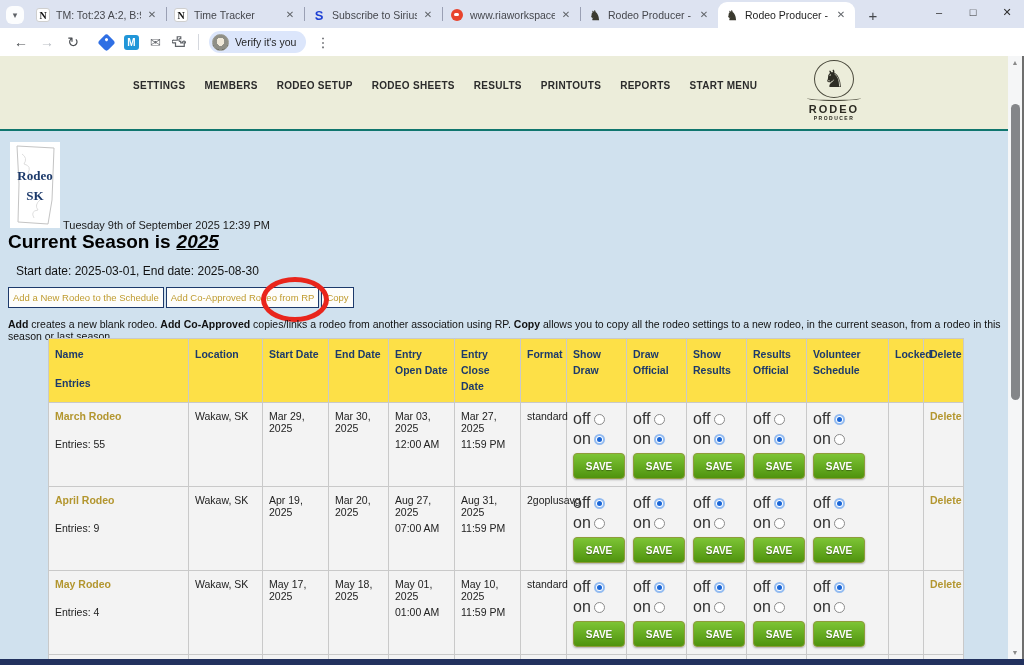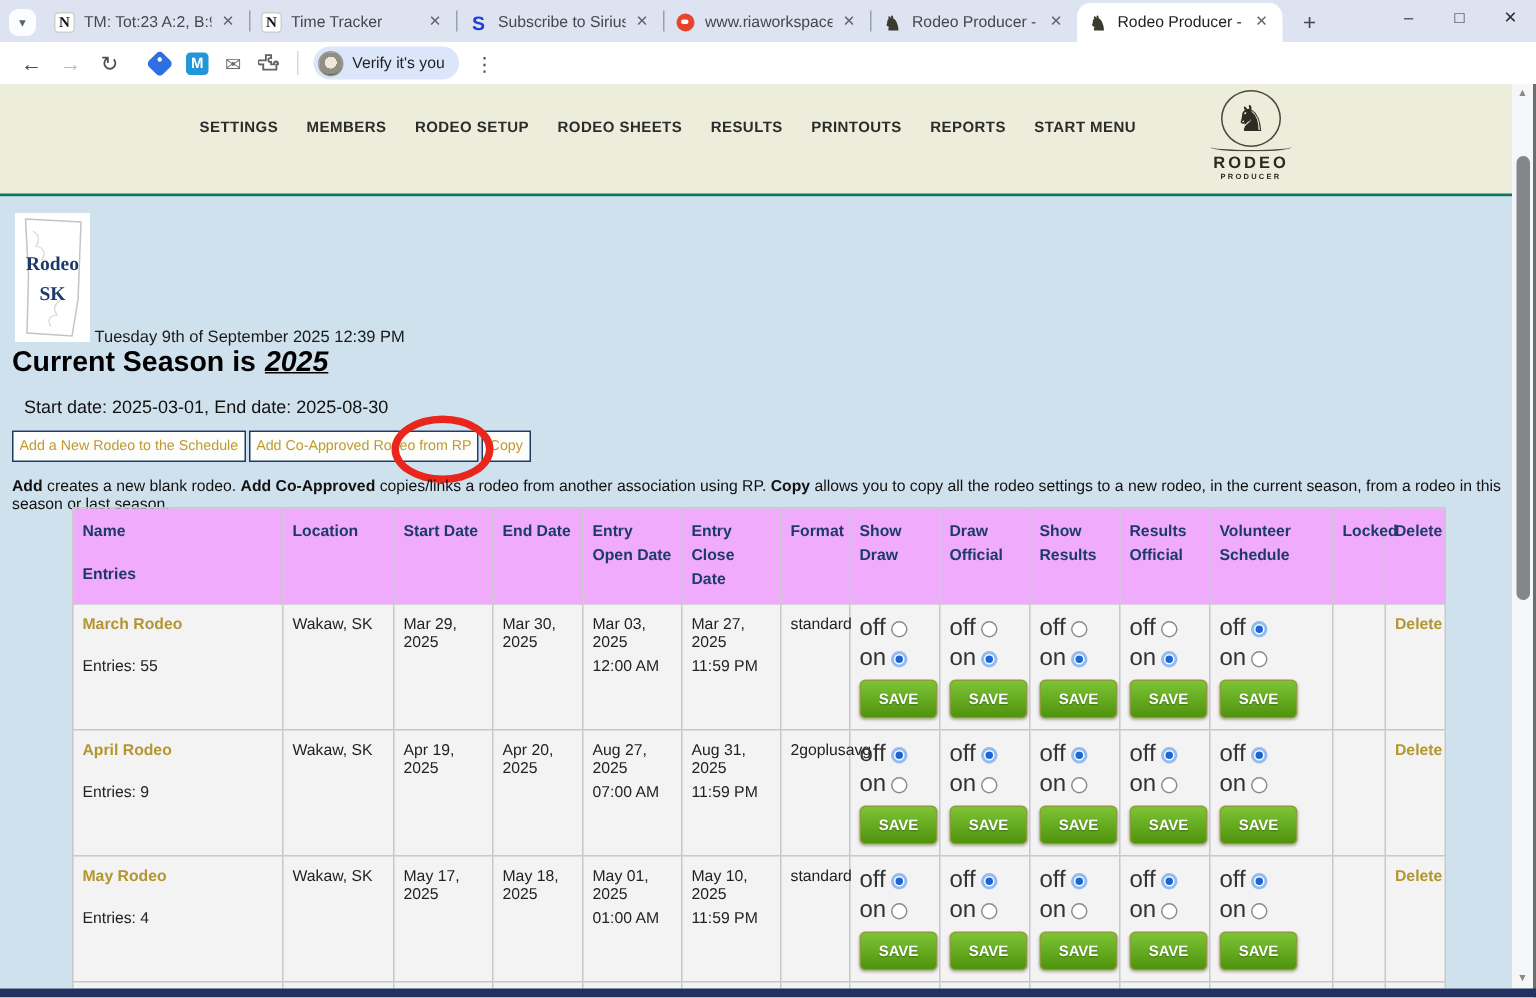--- a/index.html
+++ b/index.html
@@ -81,21 +81,21 @@
   .btn-row { position:absolute; left:8px; top:156px; display:flex; gap:2px; }
   .pbtn { background:#fdfdfb; border:1px solid #1d3a6b; color:#bf9b2f; font-weight:400; font-size:9.5px;
           padding:4px 4px; white-space:nowrap; cursor:default; }
   .red-oval { position:absolute; left:261px; top:146px; width:68px; height:45px; border:5px solid #e9251c;
               border-radius:50%; pointer-events:none; }
   .desc { position:absolute; left:8px; top:187px; font-size:10.5px; color:#111; width:1000px; }
   .desc b { font-weight:700;margin-top:44px; }
 
   .tablewrap { position:absolute; left:48px; top:207px; width:915px; }
   table { border-collapse:collapse; table-layout:fixed; width:915px; }
-  th { background:#f0abfc; color:#1d3a6b; text-align:left; font-size:10.5px; font-weight:700; padding:8px 6px;
+  th { background:#fde047; color:#1d3a6b; text-align:left; font-size:10.5px; font-weight:700; padding:8px 6px;
        border:1px solid #c9c9c9; vertical-align:top; height:52px; line-height:1.5; }
   td { background:#f3f3f3; border:1px solid #c9c9c9; vertical-align:top; padding:7px 6px; font-size:10.5px;
        color:#222; height:82px; }
   .h-entries { margin-top:13px; }
   .link { color:#b3962f; font-weight:700; text-decoration:none; cursor:pointer; }
   .entries { margin-top:16px; }
   .t2 { display:block; margin-top:4px; }
   .radio-row { display:flex; align-items:center; gap:3px; margin-bottom:2px; font-size:16px; color:#333; }
   .rc { width:11px; height:11px; border:1px solid #8b8b8b; border-radius:50%; background:#fff; position:relative; flex:none; }
   .rc.checked { border:2px solid #93bbf0; }
@@ -364,21 +364,21 @@
               </div>
               <button class="savebtn">SAVE</button>
             </td>
             <td></td>
             <td><a class="link">Delete</a></td>
           </tr>
           <tr>
             <td><a class="link">April Rodeo</a><div class="entries">Entries: 9</div></td>
             <td>Wakaw, SK</td>
             <td>Apr 19, 2025</td>
-            <td>Apr 20, 2025</td>
+            <td>Mar 20, 2025</td>
             <td><span>Aug 27, 2025</span><span class="t2">07:00 AM</span></td>
             <td><span>Aug 31, 2025</span><span class="t2">11:59 PM</span></td>
             <td>2goplusavg</td>
             <td>
               <div class="radio-row">
                 <span>off</span>
                 <span class="rc checked"></span>
               </div>
               <div class="radio-row">
                 <span>on</span>

